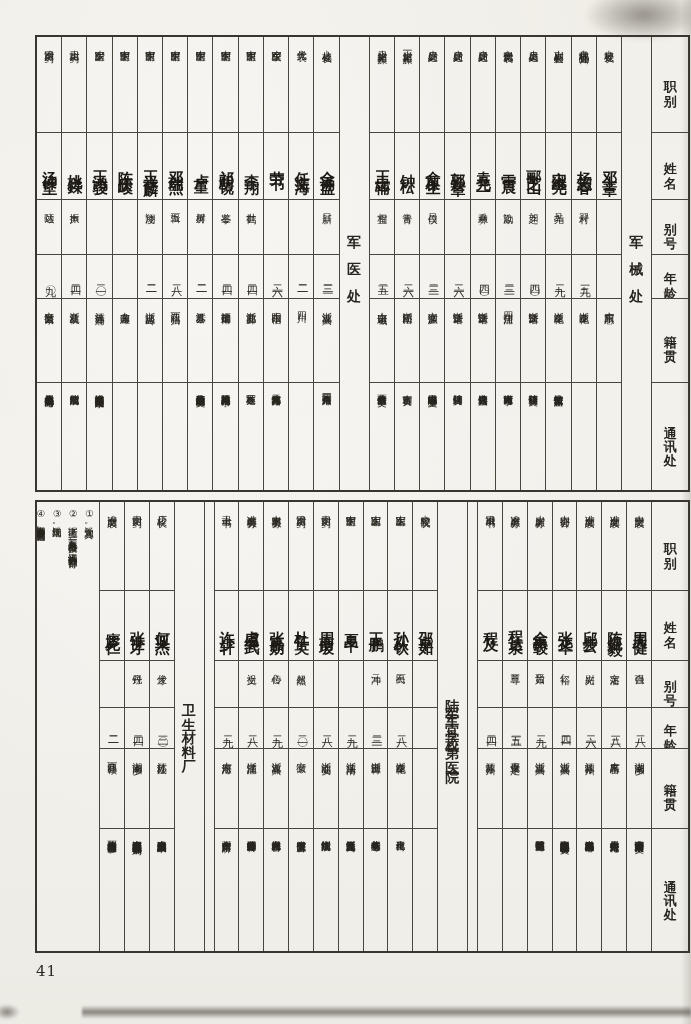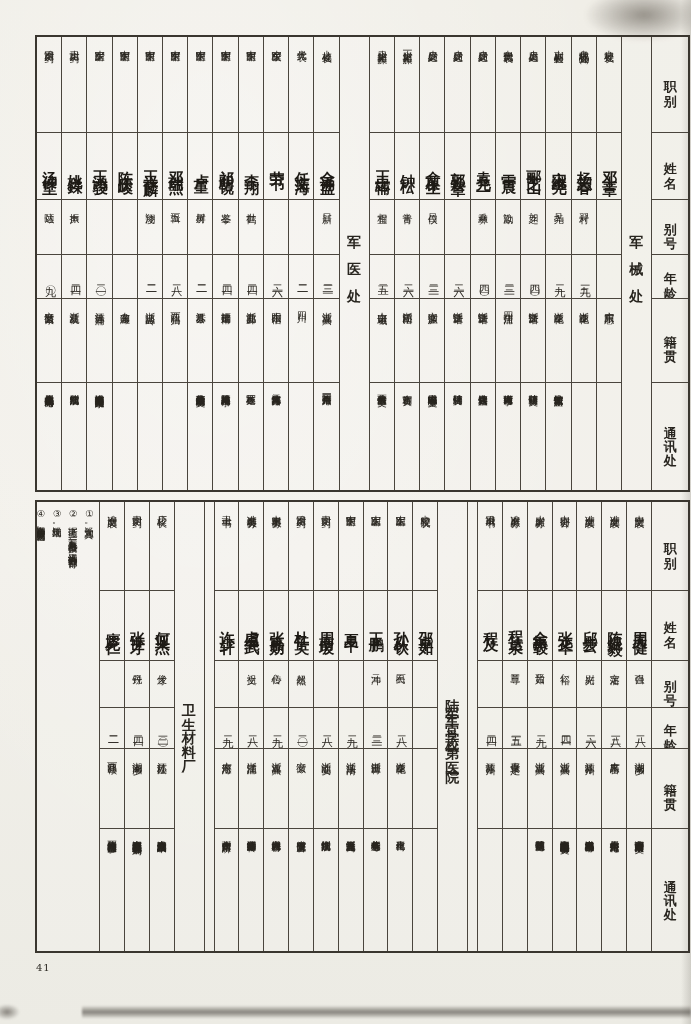--- a/index.html
+++ b/index.html
@@ -70,21 +70,21 @@
   .cell.age{font-size:11px;justify-content:center;}
   .cell.native{font-size:10px;padding-top:5px;}
   .cell.address{font-size:9.5px;padding-top:4px;line-height:1.3;letter-spacing:.02em;}
   .cell.rowhead{font-size:13px;font-weight:bold;justify-content:center;letter-spacing:1.1em;}
   .cell.seclabel{font-size:14px;font-weight:600;justify-content:center;}
   .cell.footnotes{font-size:9.5px;white-space:pre-line;align-items:flex-start;padding:6px 2px 2px 2px;line-height:1.7;letter-spacing:.04em;}
 
   .pageno{
     position:absolute;left:36px;top:962px;
     font-family:"DejaVu Serif","Liberation Serif",serif;
-    font-size:10px;color:#2c2923;letter-spacing:1px;
+    font-size:15px;color:#2c2923;letter-spacing:1px;
   }
 </style>
 </head>
 <body>
 
 <div class="page">
   <div class="smudge-tr"></div>
   <div class="shade-r"></div>
 
   <div class="table t0">

